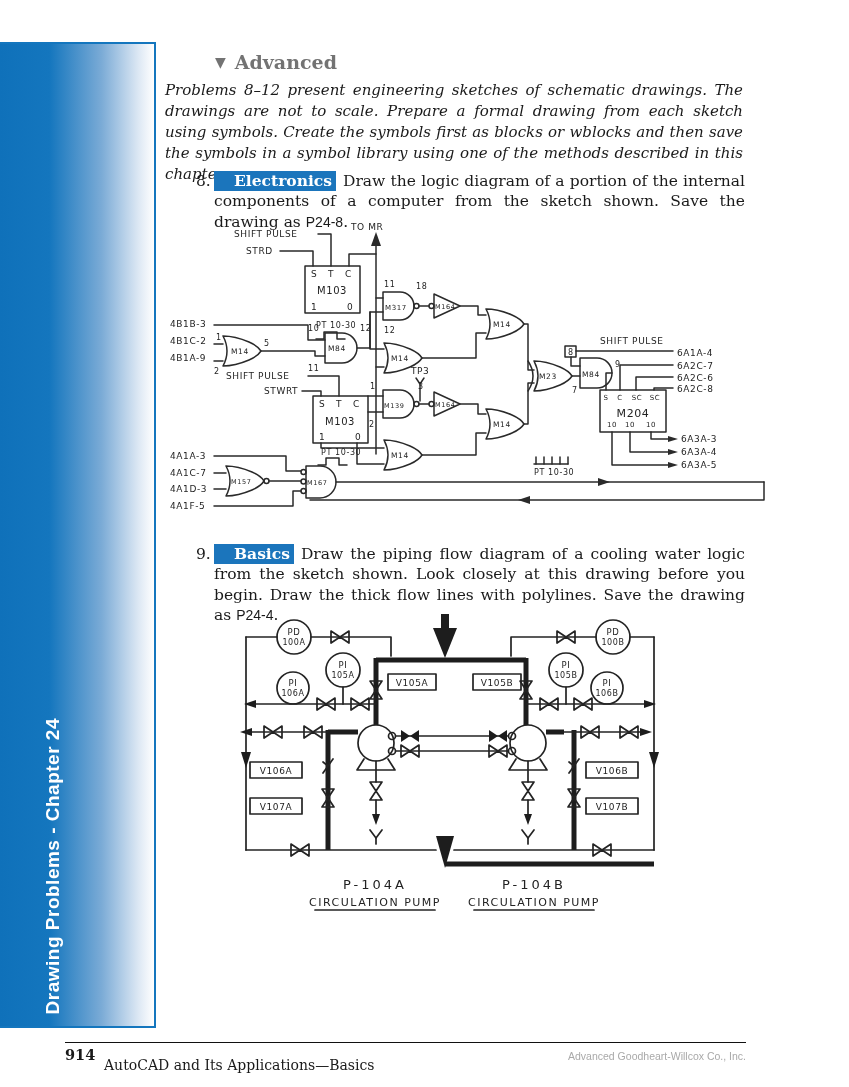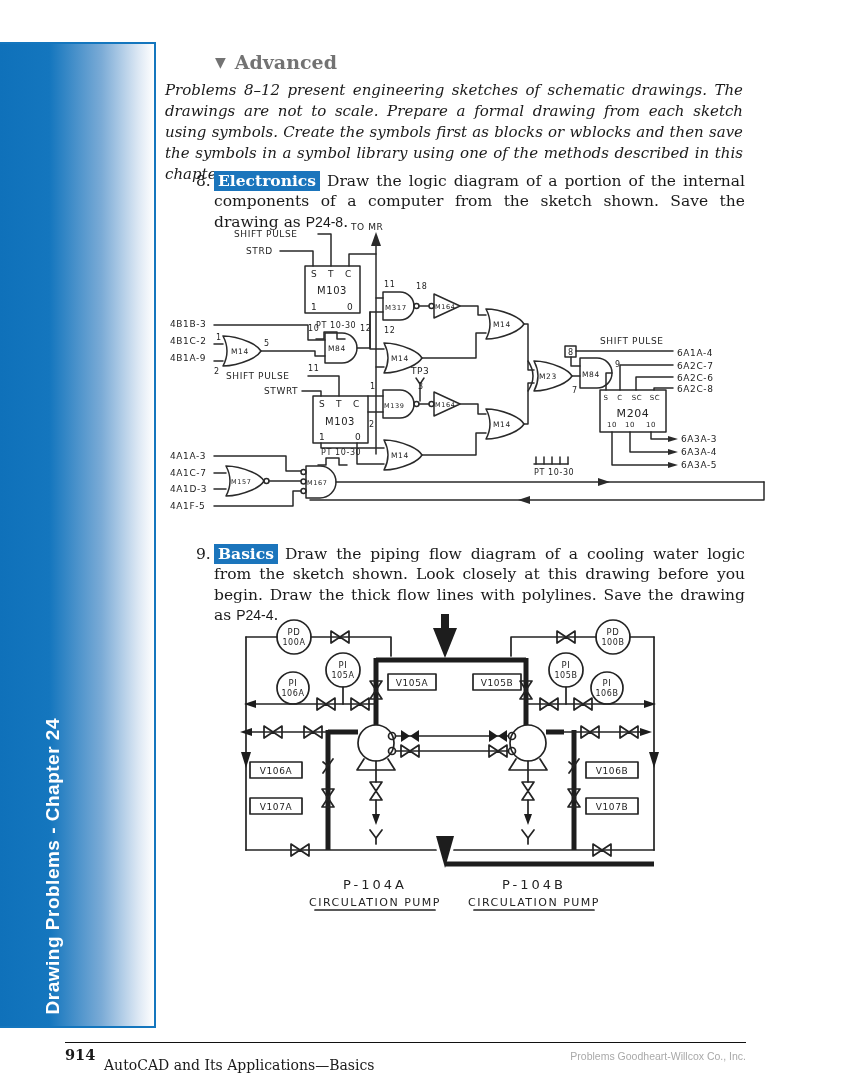--- a/index.html
+++ b/index.html
@@ -14,21 +14,21 @@
   
   .section-header{position:absolute;left:167px;top:51px;color:#737373;font-weight:bold;font-size:19px;margin-left:48px;}
   .section-header .marker{font-size:14px;margin-right:9px;vertical-align:2px;font-family:"DejaVu Sans",sans-serif;}
   
   .intro{position:absolute;left:165px;top:80px;width:578px;margin:0;font-style:italic;
     font-size:15px;line-height:1.4;text-align:justify;}
   
   .problem{position:absolute;left:196px;width:549px;display:flex;font-size:15.5px;line-height:1.31;}
   .pnum{width:18px;flex:none;}
   .pbody{flex:1;text-align:justify;}
-  .tag{background:#1b75bc;color:#fff;font-weight:bold;padding:0 4px 1px 4px;margin-right:7px;}
+  .tag{background:#1b75bc;color:#fff;font-weight:bold;padding:0 4px 1px 20px;margin-right:7px;}
   .fname{font-family:"Liberation Sans",sans-serif;font-size:14px;}
   
   .sketch{position:absolute;}
   .sk-text{font-family:"DejaVu Sans",sans-serif;fill:#232323;font-size:9px;letter-spacing:.6px;}
   .wires{fill:none;stroke:#2a2a2a;stroke-width:1.5;stroke-linecap:round;stroke-linejoin:round;}
   .wires2{fill:none;stroke:#232323;stroke-width:1.7;stroke-linecap:round;stroke-linejoin:round;}
   .thick{fill:none;stroke:#1d1d1d;stroke-width:5;stroke-linecap:butt;}
   .solid{fill:#2a2a2a;stroke:none;}
   .solid2{fill:#1d1d1d;stroke:none;}
   
@@ -371,15 +371,15 @@
       <text x="145" y="277" text-anchor="middle" font-size="13" letter-spacing="3">P-104A</text>
       <text x="145" y="294" text-anchor="middle" font-size="11" letter-spacing="1.5">CIRCULATION PUMP</text>
       <text x="304" y="277" text-anchor="middle" font-size="13" letter-spacing="3">P-104B</text>
       <text x="304" y="294" text-anchor="middle" font-size="11" letter-spacing="1.5">CIRCULATION PUMP</text>
     </g>
   </svg>
 
   <div class="footer-rule"></div>
   <span class="page-num">914</span>
   <span class="book-title">AutoCAD and Its Applications—Basics</span>
-  <span class="copyright">Problems Goodheart-Willcox Co., Inc.</span>
+  <span class="copyright">Advanced Goodheart-Willcox Co., Inc.</span>
 
 </div>
 
 </body></html>

